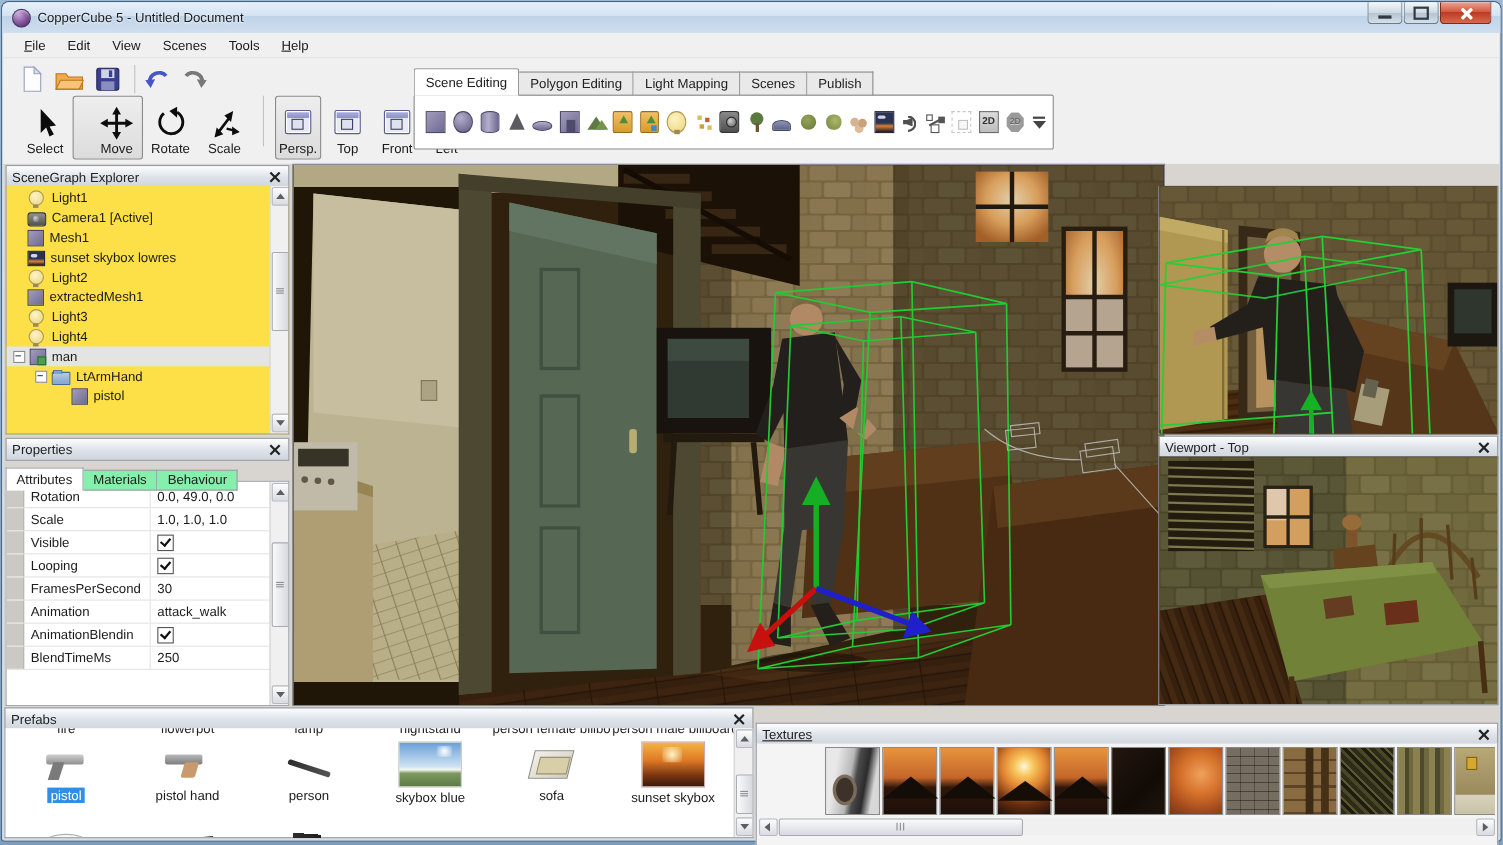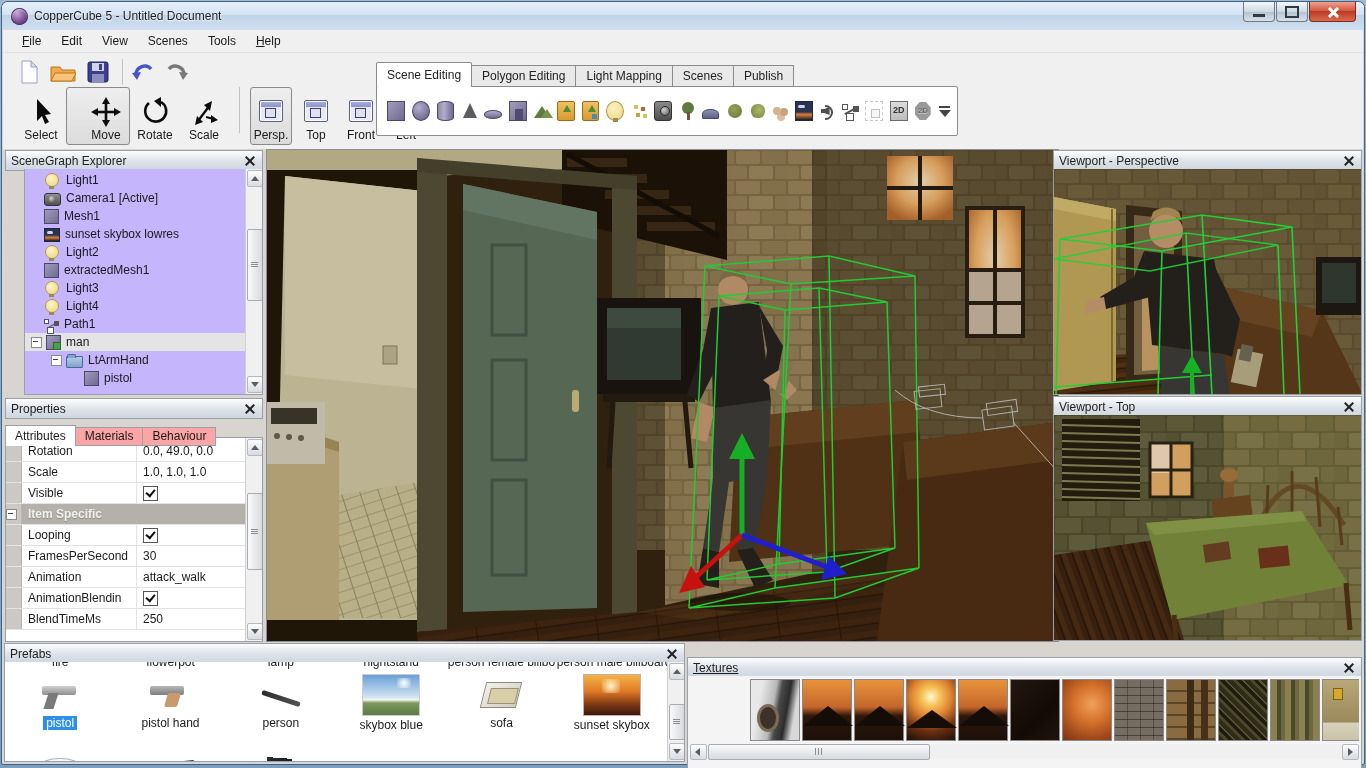--- a/index.html
+++ b/index.html
@@ -95,21 +95,21 @@
   
   .main{position:absolute;left:1px;top:147px;right:1px;height:493px;background:#d8d5d1;}
   .panel-title{height:19px;background:linear-gradient(#fcfdfe,#dde2e8 55%,#cfd6de);border:1px solid #9aa0a8;
     display:flex;align-items:center;padding:0 5px;color:#222;}
   .panel-title .pt-label{flex:1;}
   .close-x{position:relative;width:11px;height:11px;margin-right:2px;}
   .close-x::before,.close-x::after{content:"";position:absolute;left:5px;top:0;width:2px;height:12px;background:#222;}
   .close-x::before{transform:rotate(45deg);} .close-x::after{transform:rotate(-45deg);}
   .left-col{position:absolute;left:2px;top:0;width:260px;height:100%;}
   .scenegraph{position:absolute;left:0;top:1px;width:258px;height:245px;}
-  .tree-wrap{position:absolute;left:0;top:19px;right:0;bottom:0;background:#c4b5fd;border:1px solid #9aa0a8;border-top:none;overflow:hidden;margin-left:19px;}
+  .tree-wrap{position:absolute;left:0;top:19px;right:0;bottom:0;background:#fde047;border:1px solid #9aa0a8;border-top:none;overflow:hidden;}
   .tree{position:absolute;left:0;top:2px;right:17px;}
   .trow{height:18px;display:flex;align-items:center;white-space:nowrap;}
   .trow.sel{background:#e4e4e4;}
   .expander{width:9px;height:9px;border:1px solid #8a8a8a;background:#fff;position:relative;margin-right:4px;flex:none;}
   .expander::before{content:"";position:absolute;left:1px;top:3px;width:5px;height:1px;background:#444;}
   .tree-pad{flex:none;}
   .ti{width:15px;height:15px;margin-right:5px;position:relative;flex:none;}
   .ti-light{background:radial-gradient(circle at 40% 35%,#fdf4c8,#ecd478);border-radius:50%;border:1px solid #b09a50;width:12px;height:12px;margin:0 7px 0 1px;}
   .ti-light::after{content:"";position:absolute;left:3px;bottom:-3px;width:5px;height:3px;background:#9a8a56;}
   .ti-camera{background:linear-gradient(#909090,#505050);border-radius:3px;border:1px solid #333;height:11px;margin-top:2px;}
@@ -127,21 +127,21 @@
   .vscroll{position:absolute;right:0;top:0;bottom:0;width:16px;background:#f0f0f0;border-left:1px solid #d0d0d0;}
   .sbtn{position:absolute;left:1px;width:14px;height:15px;background:linear-gradient(#fdfdfd,#d8dbe0);border:1px solid #b5b8bf;border-radius:2px;}
   .sbtn.up{top:1px;} .sbtn.down{bottom:1px;}
   .sbtn.up::after{content:"";position:absolute;left:3px;top:5px;border-left:4px solid transparent;border-right:4px solid transparent;border-bottom:5px solid #5a5f66;}
   .sbtn.down::after{content:"";position:absolute;left:3px;top:5px;border-left:4px solid transparent;border-right:4px solid transparent;border-top:5px solid #5a5f66;}
   .sthumb{position:absolute;left:1px;width:14px;background:linear-gradient(90deg,#fafafa,#d6d9de);border:1px solid #a8abb2;border-radius:2px;}
   .sthumb::after{content:"";position:absolute;left:3px;top:50%;margin-top:-3px;width:7px;height:1px;background:#8a8d93;box-shadow:0 2px 0 #8a8d93,0 4px 0 #8a8d93;}
   
   .properties{position:absolute;left:0;top:249px;width:258px;height:244px;}
   .prop-tabs{position:absolute;left:0;top:27px;display:flex;align-items:flex-end;height:21px;z-index:2;}
-  .ptab{height:17px;line-height:17px;padding:0 9px;background:#fca5a5;border:1px solid #9aa0a8;border-left:none;}
+  .ptab{height:17px;line-height:17px;padding:0 9px;background:#86efac;border:1px solid #9aa0a8;border-left:none;}
   .ptab:first-child{border-left:1px solid #9aa0a8;}
   .ptab.active{height:20px;line-height:20px;background:#fff;border-bottom:none;position:relative;z-index:3;}
   .prop-body{position:absolute;left:0;top:39px;right:0;bottom:0;background:#fff;border:1px solid #9aa0a8;overflow:hidden;}
   .prows{position:absolute;left:0;top:3px;right:17px;}
   .prow{height:20px;display:flex;align-items:flex-end;border-bottom:1px solid #e3e3e3;}
   .pgutter{width:15px;height:100%;background:#ccc9c4;flex:none;border-right:1px solid #b8b5b0;display:flex;align-items:center;justify-content:center;}
   .plabel{width:108px;padding-left:6px;flex:none;overflow:hidden;white-space:nowrap;border-right:1px solid #e3e3e3;height:100%;display:flex;align-items:center;}
   .pvalue{padding-left:6px;flex:1;display:flex;align-items:center;height:100%;overflow:hidden;white-space:nowrap;margin-top:13px;}
   .prow.group{background:#b4b1ac;}
   .prow.group .plabel{width:auto;border:none;font-weight:bold;color:#f2f1ee;text-shadow:0 1px 1px #8a8782;}
@@ -428,25 +428,20 @@
               <div class="trow">
                 <span class="tree-pad" style="width: 19px;"></span>
                 <span class="ti ti-light"></span>
                 <span class="tlabel">Light3</span>
               </div>
               <div class="trow">
                 <span class="tree-pad" style="width: 19px;"></span>
                 <span class="ti ti-light"></span>
                 <span class="tlabel">Light4</span>
               </div>
-              <div class="trow">
-                <span class="tree-pad" style="width: 19px;"></span>
-                <span class="ti ti-path"></span>
-                <span class="tlabel">Path1</span>
-              </div>
               <div class="trow sel">
                 <span class="tree-pad" style="width: 6px;"></span>
                 <span class="expander"></span>
                 <span class="ti ti-mesh-anim"></span>
                 <span class="tlabel">man</span>
               </div>
               <div class="trow">
                 <span class="tree-pad" style="width: 26px;"></span>
                 <span class="expander"></span>
                 <span class="ti ti-folder"></span>
@@ -487,26 +482,20 @@
                 <span class="pgutter"></span>
                 <span class="plabel">Scale</span>
                 <span class="pvalue">1.0, 1.0, 1.0</span>
               </div>
               <div class="prow">
                 <span class="pgutter"></span>
                 <span class="plabel">Visible</span>
                 <span class="pvalue">
                   <span class="checkbox"></span>
                 </span>
-              </div>
-              <div class="prow group">
-                <span class="pgutter">
-                  <span class="expander"></span>
-                </span>
-                <span class="plabel">Item Specific</span>
               </div>
               <div class="prow">
                 <span class="pgutter"></span>
                 <span class="plabel">Looping</span>
                 <span class="pvalue">
                   <span class="checkbox"></span>
                 </span>
               </div>
               <div class="prow">
                 <span class="pgutter"></span>
@@ -702,24 +691,20 @@
           <path d="M628 240 Q660 268 716 268"></path>
           <path d="M746 272 L791 322"></path>
         </g>
 
         <rect width="791" height="491" fill="#1a0f04" opacity="0.12"></rect>
       </svg>
     </div>
 
     <div class="right-col">
       <div class="vp vp-persp">
-        <div class="panel-title">
-          <span class="pt-label">Viewport - Perspective</span>
-          <span class="close-x"></span>
-        </div>
         <div class="vp-body">
           <svg width="309" height="226" viewBox="0 0 309 226">
             <defs>
               <pattern id="bricks2" width="52" height="30" patternUnits="userSpaceOnUse">
                 <rect width="52" height="30" fill="#6a5c3c"></rect>
                 <rect x="1" y="1" width="24" height="13" fill="#7d6e4a" rx="2"></rect>
                 <rect x="27" y="1" width="24" height="13" fill="#766846" rx="2"></rect>
                 <rect x="-12" y="16" width="24" height="13" fill="#746644" rx="2"></rect>
                 <rect x="14" y="16" width="24" height="13" fill="#80704c" rx="2"></rect>
                 <rect x="40" y="16" width="24" height="13" fill="#786a48" rx="2"></rect>

